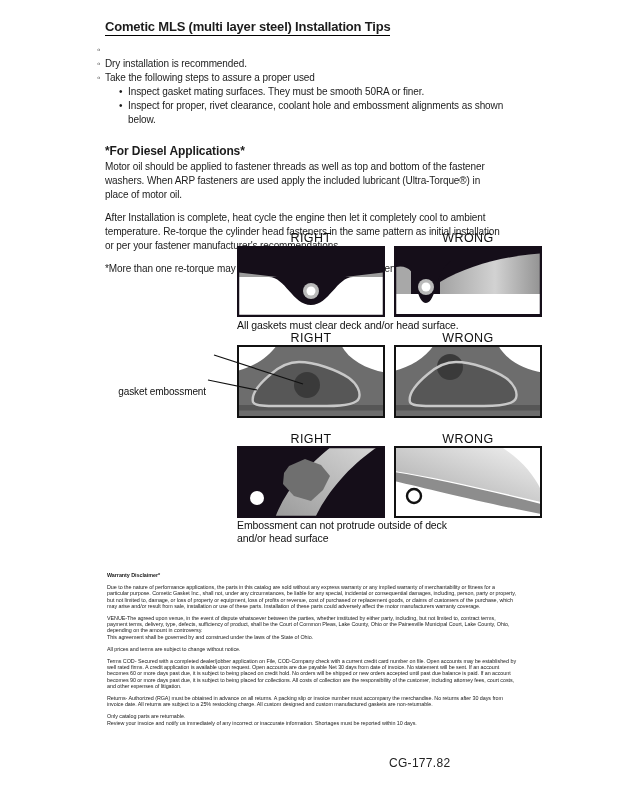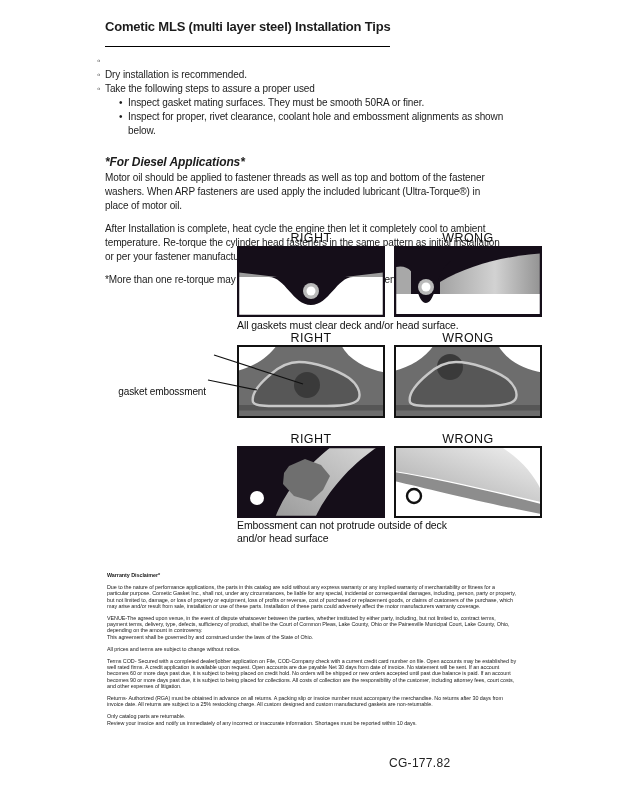--- a/index.html
+++ b/index.html
@@ -7,28 +7,28 @@
     width:618px;height:800px;background:#ffffff;position:relative;overflow:hidden;
     font-family:"Liberation Sans","DejaVu Sans",sans-serif;color:#1c1c1c;
     -webkit-font-smoothing:antialiased;
   }
   .page{position:absolute;inset:0;background:#fff;}
 
   
   .copy{position:absolute;left:97px;top:17px;width:424px;}
   .title{
     margin-left:8px;display:inline-block;font-size:13px;font-weight:bold;
-    letter-spacing:-0.2px;border-bottom:1.6px solid #000;padding-bottom:12px;
+    letter-spacing:-0.2px;border-bottom:1.6px solid #000;padding-bottom:1px;
   }
   .bullets{margin-top:7px;}
   .b-row{display:flex;font-size:10px;letter-spacing:-0.1px;line-height:14px;}
   .b-row .mk{width:8px;flex:none;text-align:left;}
   .b-row.sub{margin-left:22px;}
   .b-row.sub .mk{width:9px;}
-  .h2{margin-left:8px;margin-top:17px;font-size:12px;font-weight:bold;letter-spacing:-0.1px;font-style:italic;}
+  .h2{margin-left:8px;margin-top:17px;font-size:12px;font-weight:bold;letter-spacing:-0.1px;}
   .para{margin-left:8px;margin-top:2px;width:400px;font-size:10px;line-height:14px;letter-spacing:-0.1px;}
 
   
   .diagrams{position:absolute;left:0;top:230px;width:504px;height:320px;}
   .dg-label{position:absolute;width:148px;text-align:center;font-size:12.5px;letter-spacing:0.4px;color:#111;}
   .box{position:absolute;width:148px;height:71px;}
   .box svg{display:block;}
   .dg-caption{position:absolute;font-size:10.5px;line-height:12.5px;letter-spacing:-0.1px;white-space:pre-line;color:#111;}
   .side-label{position:absolute;font-size:10px;line-height:11px;letter-spacing:-0.1px;text-align:right;white-space:pre-line;color:#111;}
   .leader{position:absolute;pointer-events:none;}

